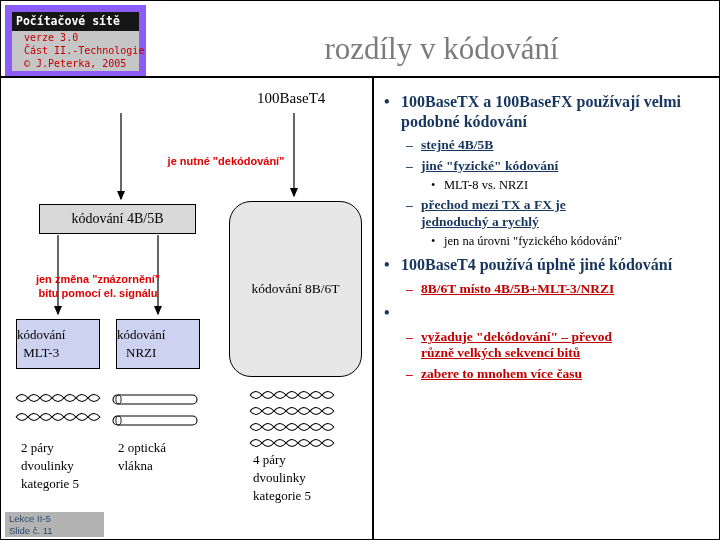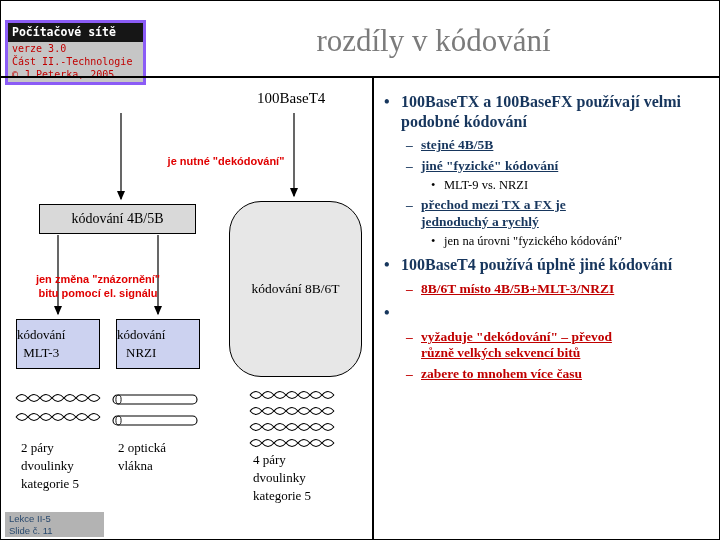--- a/index.html
+++ b/index.html
@@ -4,33 +4,33 @@
 <style>
   html,body { margin:0; padding:0; background:#888; }
   .slide {
     position:relative; width:720px; height:540px; background:#ffffff;
     border:1px solid #000; box-sizing:border-box; overflow:hidden;
     font-family:"Liberation Serif", serif;
   }
 
   
   .header-box {
-    position:absolute; left:4px; top:19px; width:141px;
-    background:#c6c6c6; border:3px solid #8b5cf6; box-sizing:border-box;
+    position:absolute; left:4px; top:4px; width:141px;
+    background:#c6c6c6; border:7px solid #8b5cf6; box-sizing:border-box;
     font-family:"DejaVu Sans Mono", monospace;
   }
   .header-title {
     background:#161616; color:#fff; font-weight:bold; font-size:11.5px;
     padding:2px 4px 3px 4px; letter-spacing:0px; white-space:nowrap;
   }
   .header-line {
-    color:#c00000; font-size:10px; line-height:1.32; padding:0 4px; white-space:nowrap;
+    color:#c00000; font-size:10px; line-height:1.32; padding:0 12px; white-space:nowrap;
   }
   .slide-title {
-    position:absolute; left:160px; top:22px; width:545px; margin:0;
+    position:absolute; left:160px; top:22px; width:545px; margin:8px;
     text-align:center; font-size:31px; font-weight:normal; color:#7b7b7b;
     font-family:"Liberation Serif", serif;
   }
   .hrule { position:absolute; left:0; top:75px; width:720px; border-top:2px solid #000; }
   .vrule { position:absolute; left:371px; top:75px; height:465px; border-left:2px solid #000; }
 
   
   .footer-box {
     position:absolute; left:4px; top:511px; width:99px; height:25px;
     background:#b3b3b3; color:#2a4a6e;
@@ -52,21 +52,21 @@
   .note-change { left:10px;  top:271px; width:174px; }
 
   .box-4b5b {
     position:absolute; left:38px; top:203px; width:157px; height:30px;
     background:#d9d9d9; border:1px solid #000; box-sizing:border-box;
     display:flex; align-items:center; justify-content:center; font-size:14px;
   }
   .box-8b6t {
     position:absolute; left:228px; top:200px; width:133px; height:176px;
     background:#e7e7e7; border:1.3px solid #000; box-sizing:border-box;
-    border-radius:32px; display:flex; align-items:center; justify-content:center;
+    border-radius:22px; display:flex; align-items:center; justify-content:center;
     font-size:13.5px;
   }
   .bbox {
     position:absolute; width:84px; height:50px; top:318px;
     background:#ccd2f0; border:1px solid #000; box-sizing:border-box;
     display:flex; align-items:center; justify-content:flex-start; text-align:center;
     font-size:13px; line-height:1.35; white-space:pre-line;
   }
   .bbox-mlt3 { left:15px; }
   .bbox-nrzi { left:115px; }
@@ -202,21 +202,21 @@
     <div class="b l2">
       <span class="m">–</span>
       <span class="t">stejné 4B/5B</span>
     </div>
     <div class="b l2">
       <span class="m">–</span>
       <span class="t">jiné "fyzické" kódování</span>
     </div>
     <div class="b l3">
       <span class="m">•</span>
-      <span class="t">MLT-9 vs. NRZI</span>
+      <span class="t">MLT-8 vs. NRZI</span>
     </div>
     <div class="b l2">
       <span class="m">–</span>
       <span class="t">přechod mezi TX a FX je jednoduchý a rychlý</span>
     </div>
     <div class="b l3">
       <span class="m">•</span>
       <span class="t">jen na úrovni "fyzického kódování"</span>
     </div>
     <div class="b l1">

